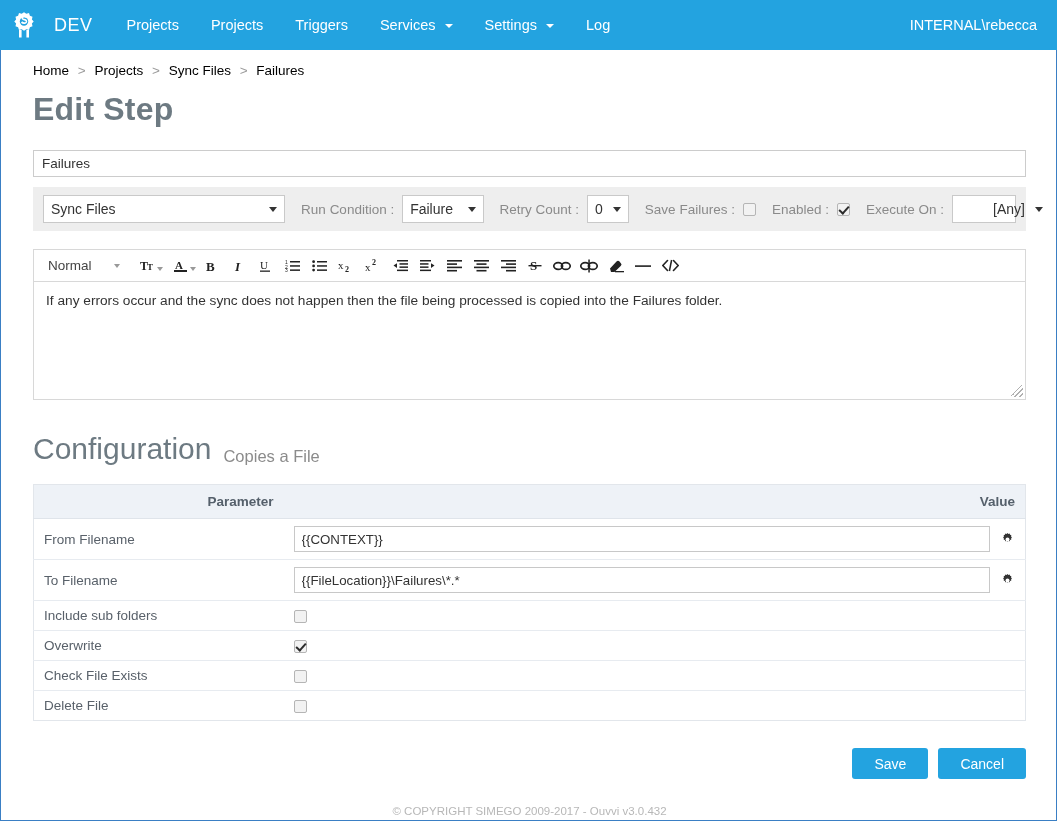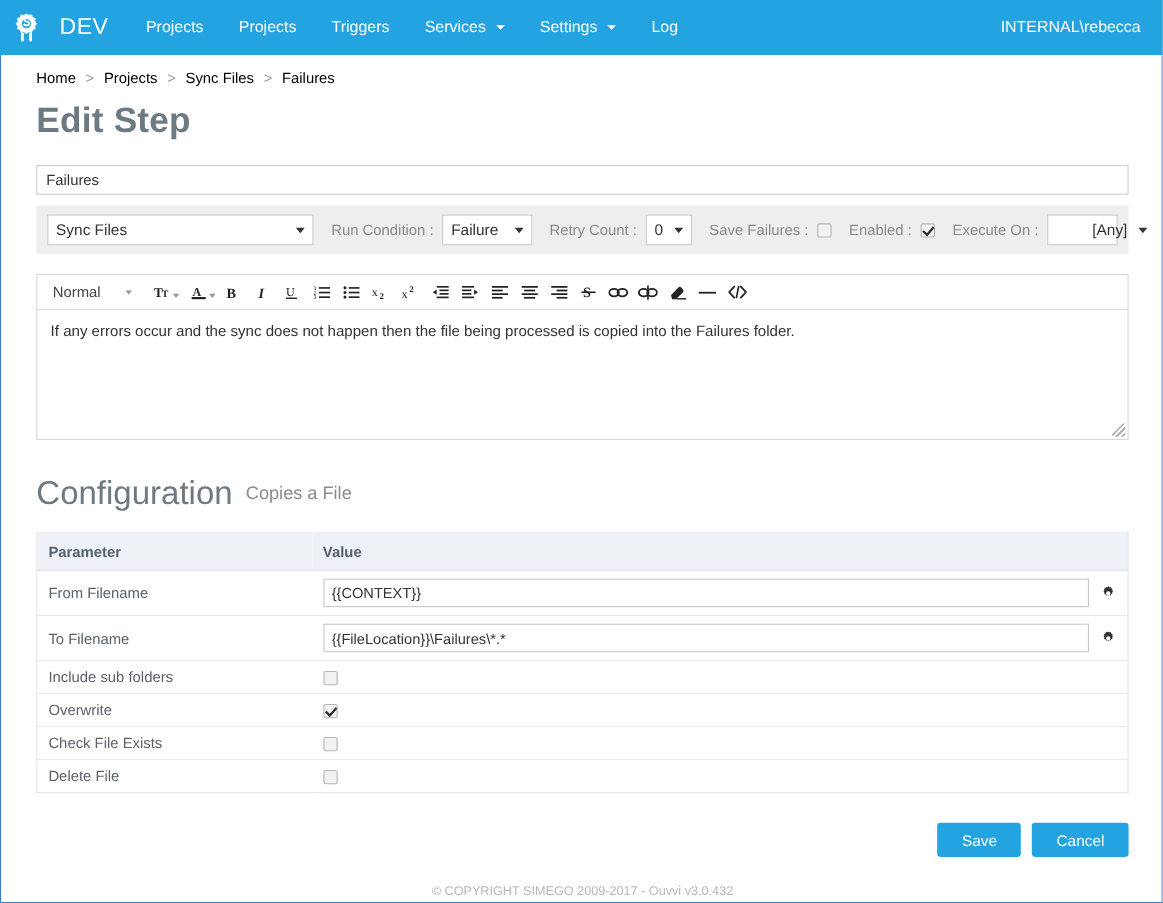--- a/index.html
+++ b/index.html
@@ -27,21 +27,21 @@
     padding: 0 14px 0 8px;
     margin: -0px -1px 0 -1px;
     width: calc(100% + 2px);
   }
   .brand {
     display: flex; align-items: center;
     margin-right: 18px;
   }
   .logo-gear { width: 32px; height: 32px; display:block; margin-right: 14px; }
   .brand-text {
-    color: #ffffff; font-size: 21px; letter-spacing: .5px;
+    color: #ffffff; font-size: 18px; letter-spacing: .5px;
   }
   .nav-links { display: flex; align-items: center; }
   .nav-link {
     color: #ffffff;
     font-size: 14.5px;
     padding: 0 16px;
     line-height: 50px;
     text-decoration: none;
     white-space: nowrap;
     cursor: pointer;
@@ -216,38 +216,38 @@
     position: absolute; right: 2px; bottom: 2px;
     width: 12px; height: 12px;
     background:
       linear-gradient(135deg, transparent 0 42%, #b0b0b0 42% 50%, transparent 50% 62%, #b0b0b0 62% 70%, transparent 70% 82%, #b0b0b0 82% 90%, transparent 90%);
   }
 
   
   .cfg-head {
     margin-top: 32px;
     display: flex;
-    align-items: center;
+    align-items: flex-end;
   }
   .cfg-title {
     font-size: 30px; font-weight: 400; color: #6d7a82;
   }
   .cfg-sub {
     font-size: 16.5px; color: #8b8b8b; margin-left: 12px;
   }
 
   table.cfg {
     margin-top: 18px;
     width: 993px;
     border-collapse: collapse;
     border: 1px solid #e2e6eb;
   }
   table.cfg th {
     background: #eef2f7;
-    text-align: left;
+    text-align: right;
     font-size: 13.5px;
     color: #55606b;
     font-weight: bold;
     padding: 9px 10px;
     border-bottom: 1px solid #dfe4ea;
   }
   table.cfg th.c-param { width: 250px; }
   table.cfg td {
     border-top: 1px solid #e7ebf0;
     padding: 7px 10px;

